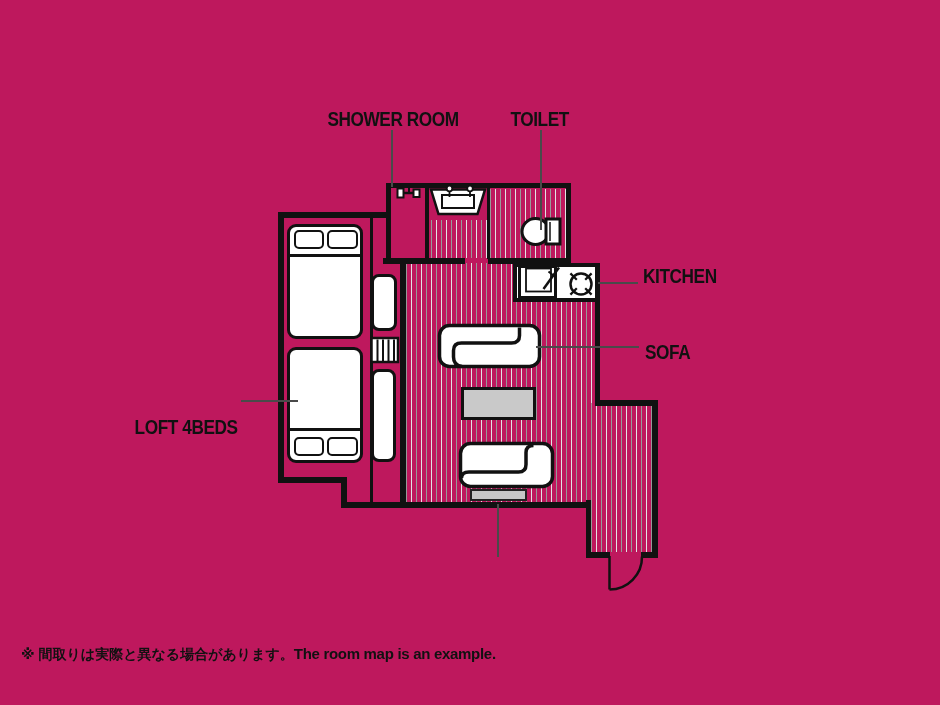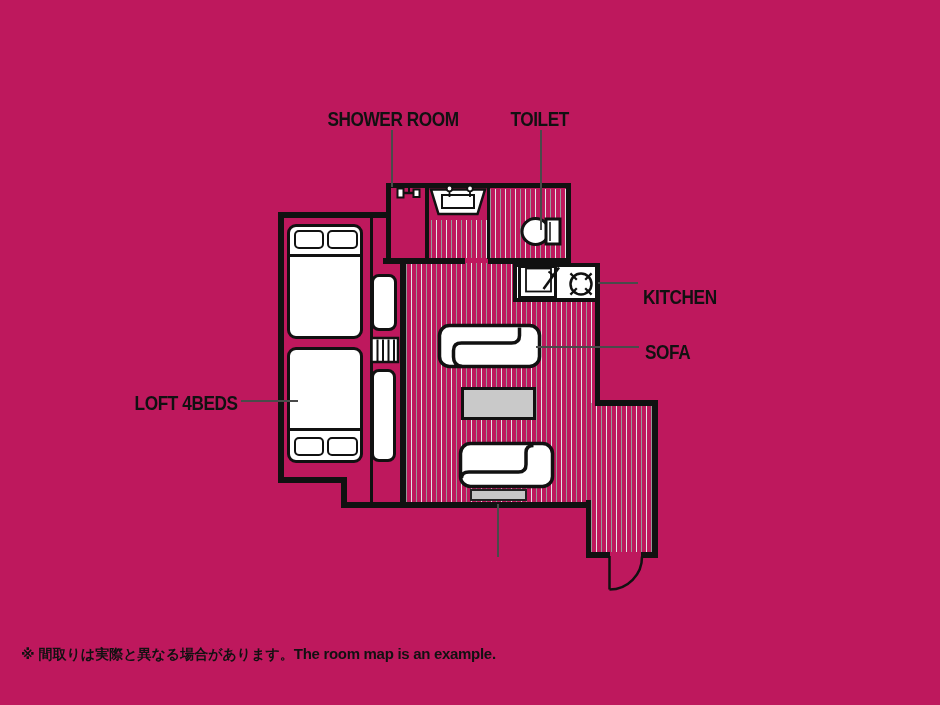--- a/index.html
+++ b/index.html
@@ -141,27 +141,27 @@
   <div class="leader" style="left:536px;top:346px;width:103px;height:2px;"></div>
   <div class="leader" style="left:241px;top:400px;width:57px;height:2px;"></div>
   <div class="leader" style="left:497px;top:504px;width:2px;height:53px;"></div>
 
   <div class="lbl center" style="left:293px;top:108px;">
     <span class="cond">SHOWER ROOM</span>
   </div>
   <div class="lbl center" style="left:440px;top:108px;">
     <span class="cond">TOILET</span>
   </div>
-  <div class="lbl leftal" style="left:643px;top:286px;">
+  <div class="lbl leftal" style="left:643px;top:265px;">
     <span class="cond">KITCHEN</span>
   </div>
   <div class="lbl leftal" style="left:645px;top:341px;">
     <span class="cond">SOFA</span>
   </div>
-  <div class="lbl rightal" style="left:38px;top:392px;">
+  <div class="lbl rightal" style="left:38px;top:416px;">
     <span class="cond">LOFT 4BEDS</span>
   </div>
 
   <div class="note">
     <span class="jp">※ 間取りは実際と異なる場合があります。</span><span class="en">The room map is an example.</span>
   </div>
 
 </div>
 
 </body></html>

